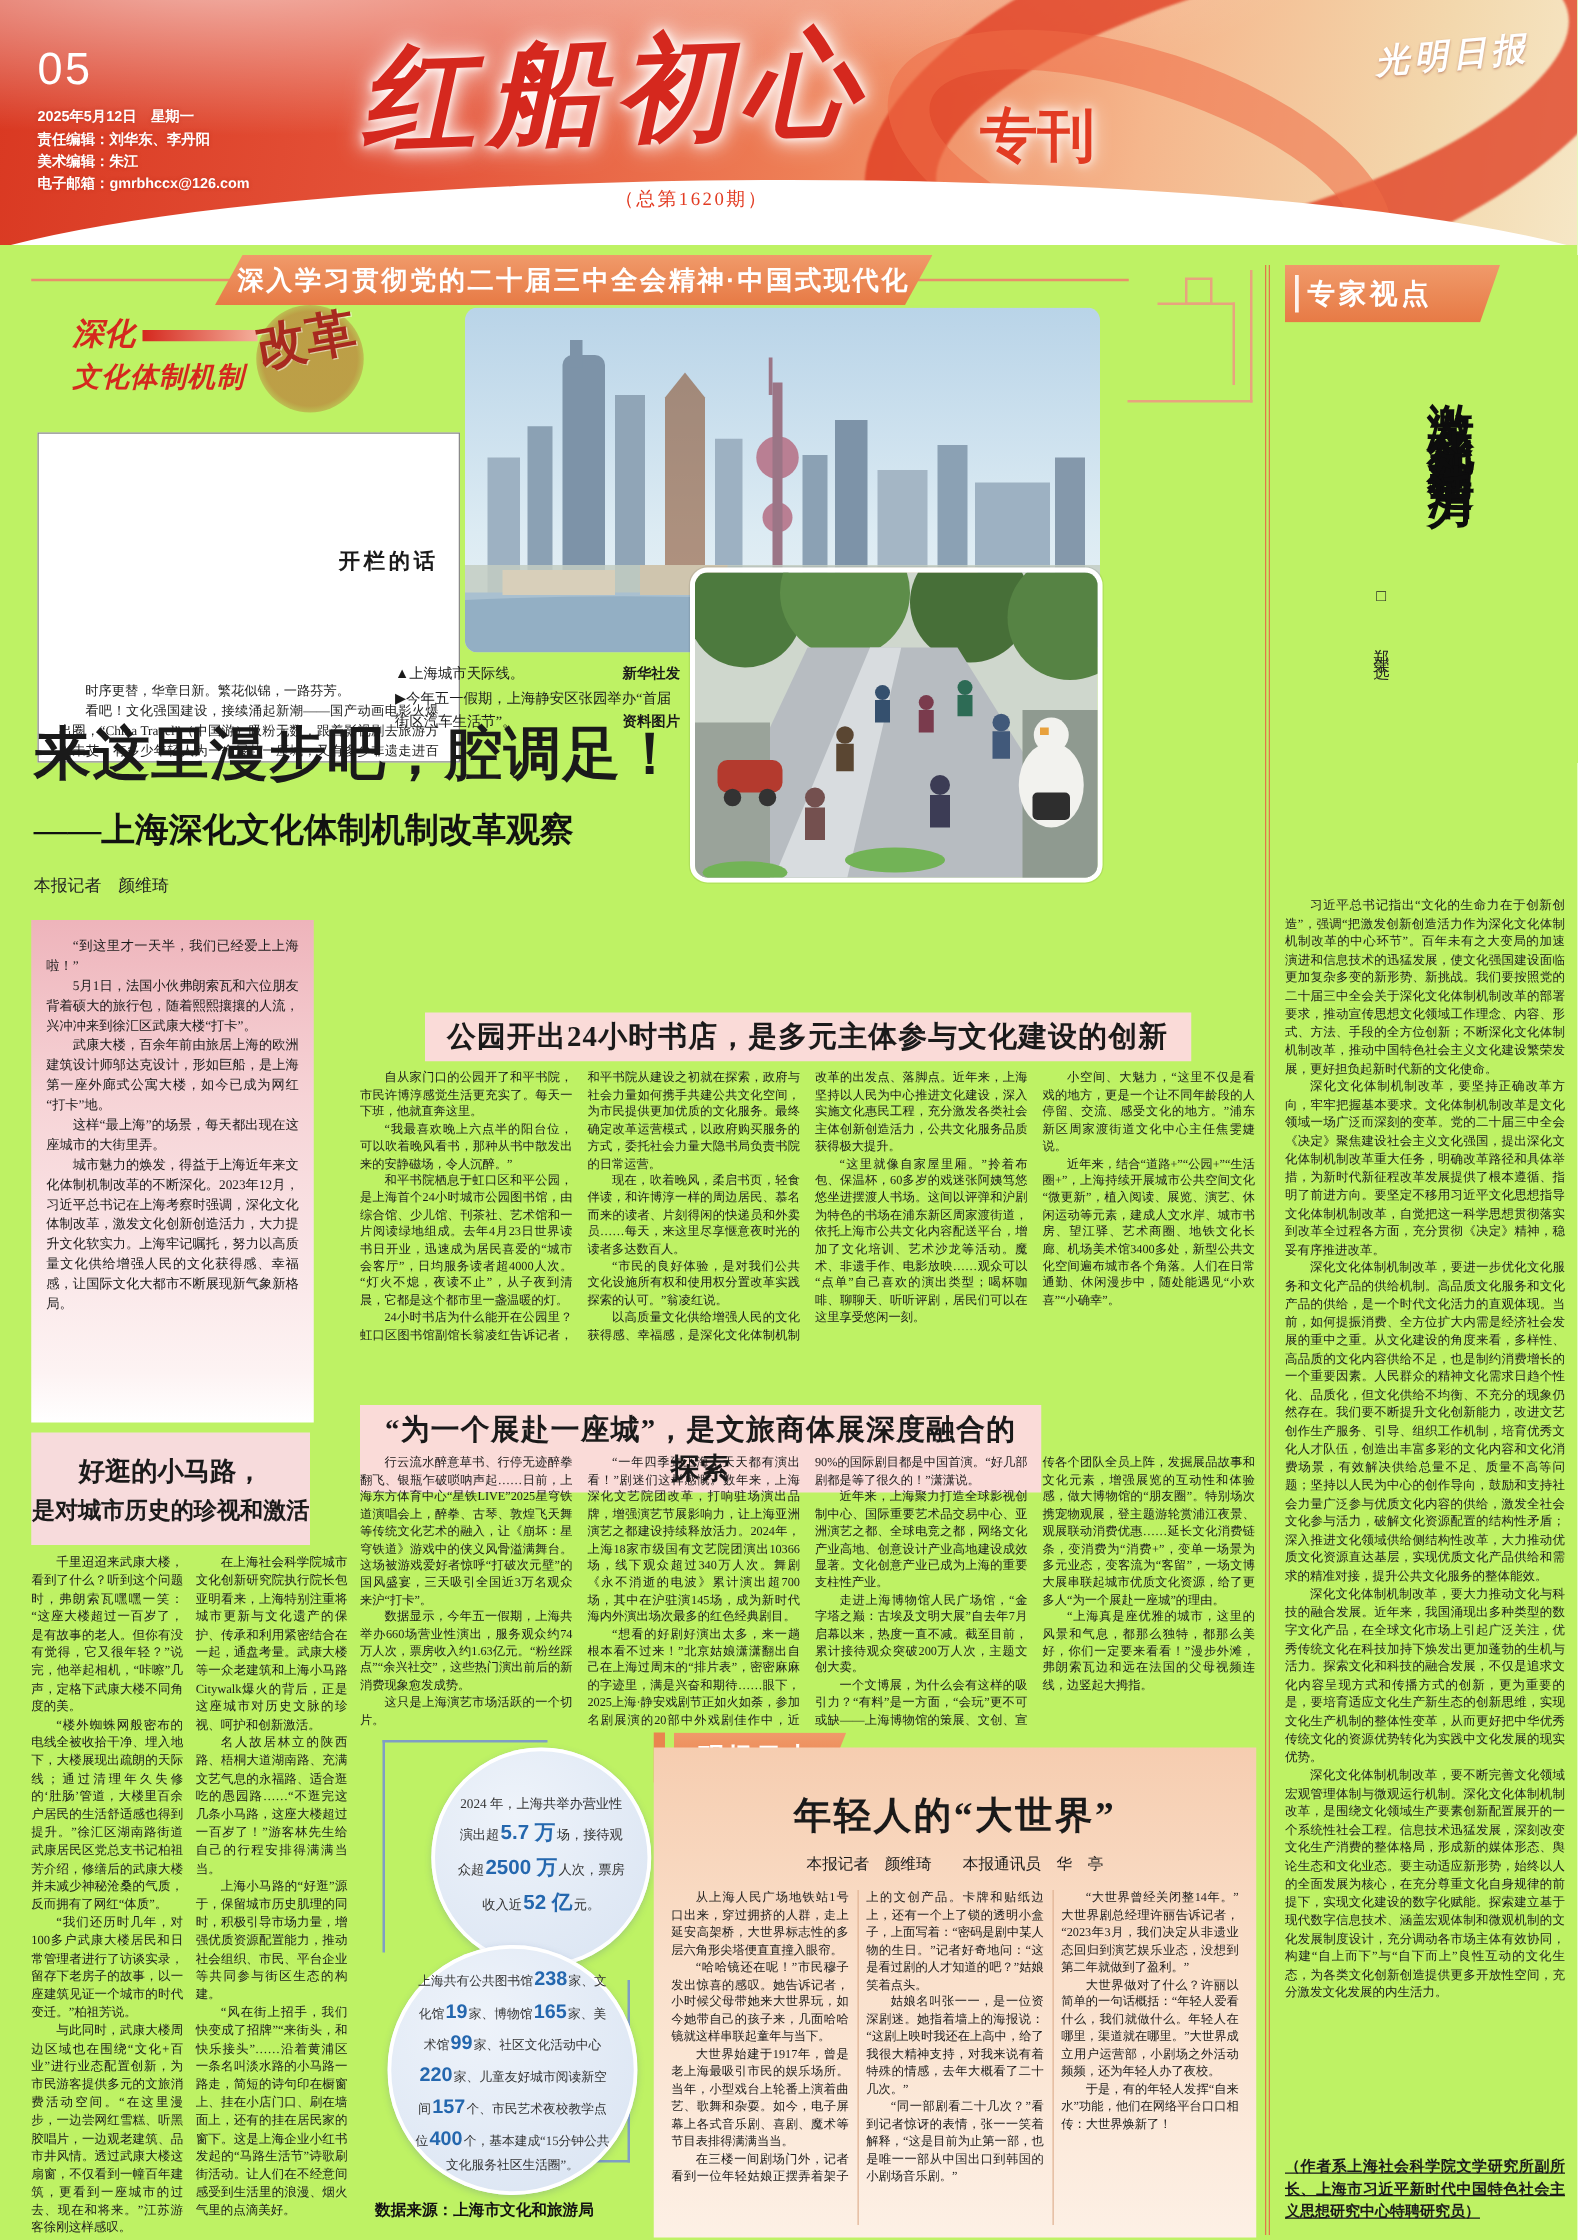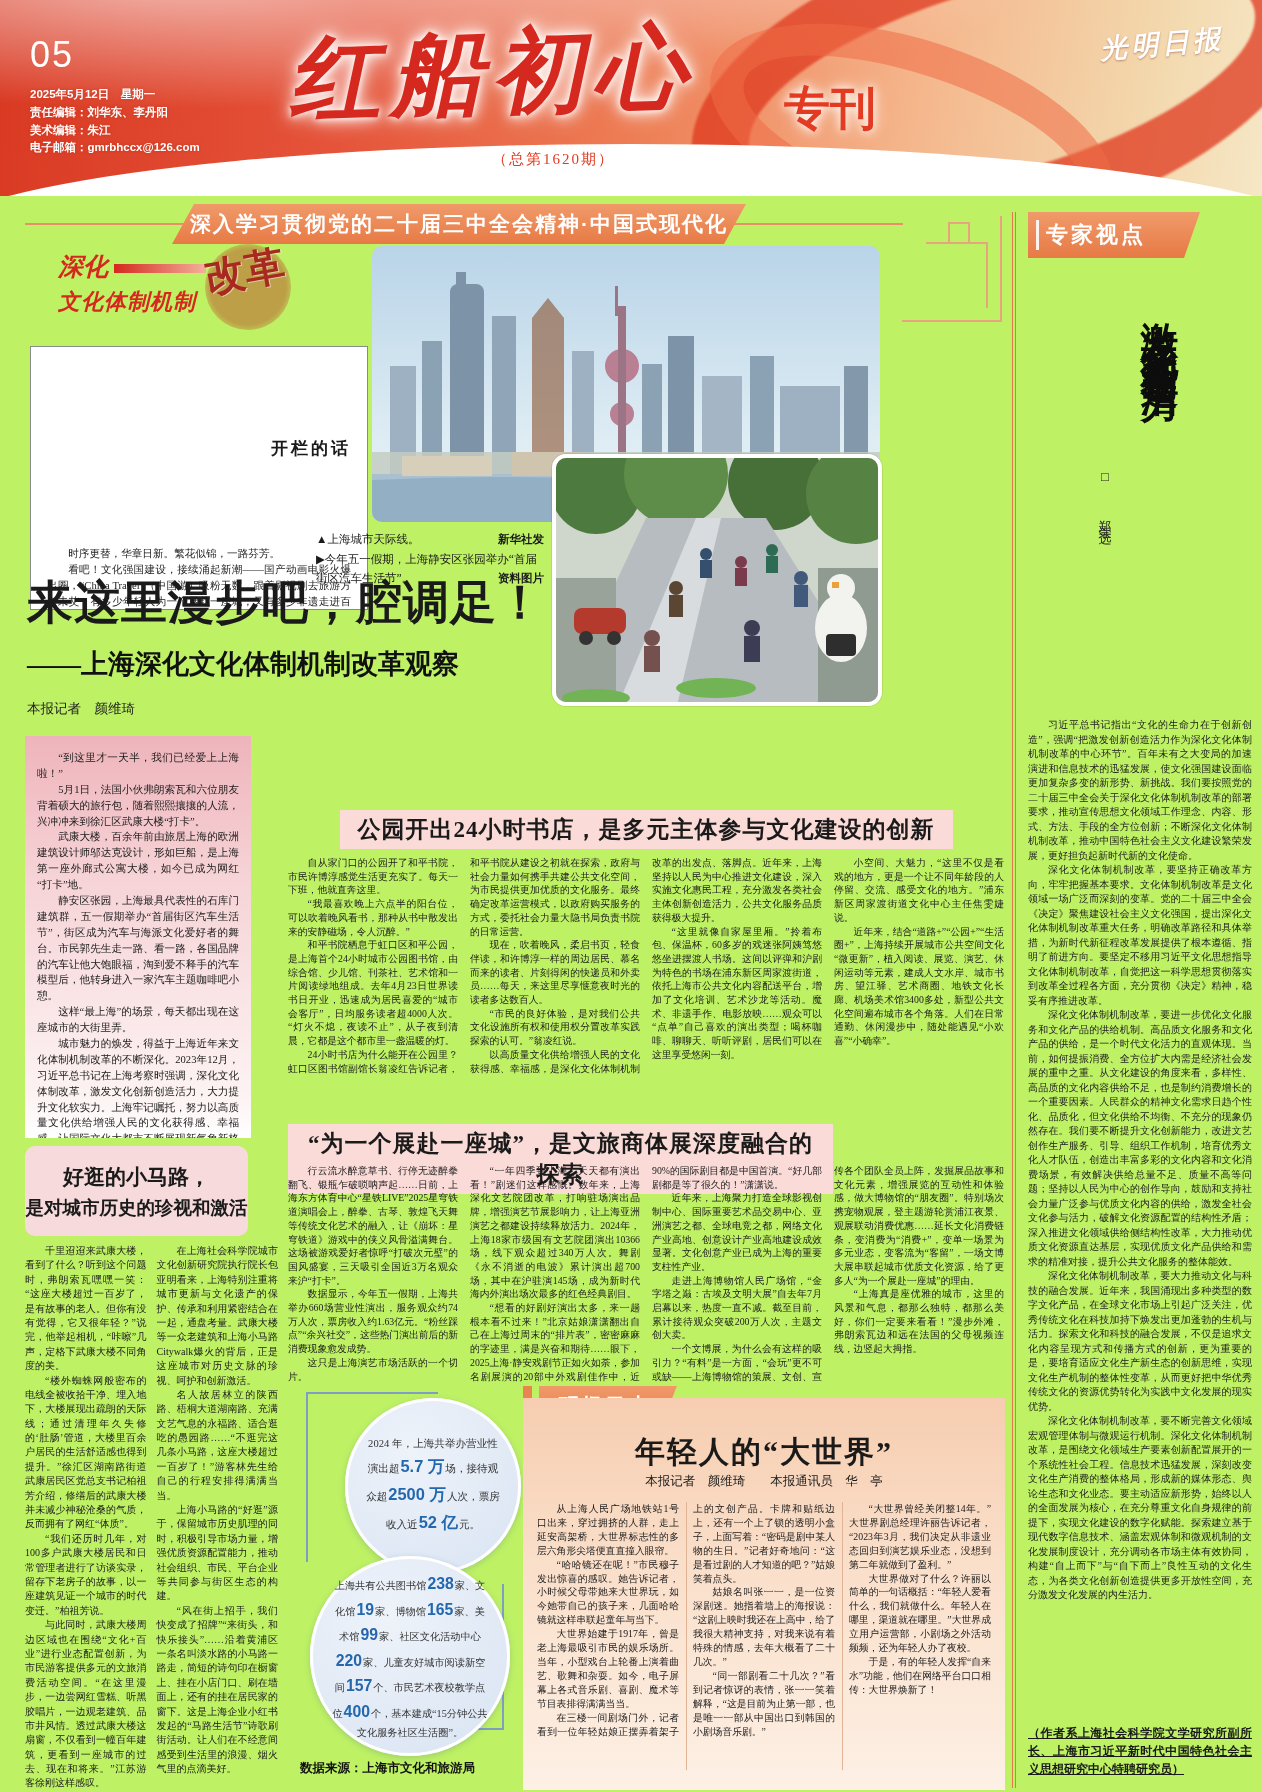--- a/index.html
+++ b/index.html
@@ -83,21 +83,21 @@
   .main-byline{position:absolute;left:27px;top:700px;font-size:13.5px;color:#222;}
 
   
   .intro-panel{position:absolute;left:25px;top:736px;width:226px;height:402px;
     background:linear-gradient(180deg,#eeb4bb 0%,#f6d3d6 35%,#fdf3f3 90%,#fff 100%);
     padding:14px 12px;overflow:hidden;}
   .intro-panel p{margin:0;font-size:10.6px;line-height:1.5;text-align:justify;text-indent:2em;}
 
   
   .xml-head{position:absolute;left:25px;top:1146px;width:223px;height:90px;background:#f7dbdc;
-    display:flex;flex-direction:column;align-items:center;justify-content:center;gap:4px;border-radius:10px;}
+    display:flex;flex-direction:column;align-items:center;justify-content:center;gap:4px;}
   .xml-head .h1{font-size:21px;font-weight:900;}
   .xml-head .h2{font-size:18.5px;font-weight:900;}
   .xml-body{position:absolute;left:25px;top:1244px;width:253px;height:548px;overflow:hidden;
     column-count:2;column-gap:10px;}
   .xml-body p{margin:0;font-size:10px;line-height:1.44;text-align:justify;text-indent:2em;}
 
   
   .secA-headwrap{position:absolute;left:288px;top:810px;width:716px;text-align:center;}
   .secB-headwrap{position:absolute;left:288px;top:1124px;width:545px;text-align:center;}
   .sec-head{display:inline-block;background:#fadbd8;padding:4px 18px;font-size:23px;font-weight:900;
@@ -126,21 +126,21 @@
   
   .scene-badge{position:absolute;left:523px;top:1350px;height:40px;display:flex;align-items:stretch;gap:7px;margin-top:36px;}
   .scene-badge .bar{width:9px;background:#e9854f;}
   .scene-badge .bx{background:linear-gradient(180deg,#f09a6a,#e77a45);color:#fff;font-weight:900;
     font-family:"Liberation Sans",sans-serif;font-size:21px;display:flex;align-items:center;
     padding:0 26px 0 20px;clip-path:polygon(0 0,100% 0,calc(100% - 16px) 100%,0 100%);letter-spacing:2px;}
   .scene-box{position:absolute;left:523px;top:1398px;width:482px;height:392px;
     background:linear-gradient(180deg,#f6cdb0 0%,#fae0cb 45%,#fdf0e5 100%);
     padding:10px 14px;overflow:hidden;}
   .scene-head{text-align:center;font-size:30px;font-weight:900;margin-top:24px;letter-spacing:2px;}
-  .scene-byline{text-align:center;font-size:12.5px;margin-top:0;}
+  .scene-byline{text-align:center;font-size:12.5px;margin-top:10px;}
   .scene-body{margin-top:12px;height:268px;overflow:hidden;column-count:3;column-gap:14px;
     column-rule:1px solid #dfb394;}
   .scene-body p{margin:0;font-size:9.8px;line-height:1.42;text-align:justify;text-indent:2em;}
 
   
   .divider-v{position:absolute;left:1012px;top:212px;height:1576px;width:0;border-left:4px double #e0784a;}
   .expert{position:absolute;left:1028px;top:212px;width:224px;height:1578px;overflow:hidden;}
   .expert-badge{width:172px;height:46px;background:linear-gradient(180deg,#f09a6a,#e77a45);
     clip-path:polygon(0 0,100% 0,calc(100% - 16px) 100%,0 100%);color:#fff;font-weight:900;
     font-family:"Liberation Sans",sans-serif;font-size:22px;display:flex;align-items:center;
@@ -281,21 +281,20 @@
   </div>
 
   <div class="main-headline" data-name="main-headline">来这里漫步吧，腔调足！</div>
   <div class="main-subhead" data-name="main-subhead">——上海深化文化体制机制改革观察</div>
   <div class="main-byline" data-name="main-byline">本报记者　颜维琦</div>
 
   <div class="intro-panel" data-name="article-intro-panel">
       <p>“到这里才一天半，我们已经爱上上海啦！”</p>
       <p>5月1日，法国小伙弗朗索瓦和六位朋友背着硕大的旅行包，随着熙熙攘攘的人流，兴冲冲来到徐汇区武康大楼“打卡”。</p>
       <p>武康大楼，百余年前由旅居上海的欧洲建筑设计师邬达克设计，形如巨船，是上海第一座外廊式公寓大楼，如今已成为网红“打卡”地。</p>
-      <p>静安区张园，上海最具代表性的石库门建筑群，五一假期举办“首届街区汽车生活节”，街区成为汽车与海派文化爱好者的舞台。市民郭先生走一路、看一路，各国品牌的汽车让他大饱眼福，淘到爱不释手的汽车模型后，他转身进入一家汽车主题咖啡吧小憩。</p>
       <p>这样“最上海”的场景，每天都出现在这座城市的大街里弄。</p>
       <p>城市魅力的焕发，得益于上海近年来文化体制机制改革的不断深化。2023年12月，习近平总书记在上海考察时强调，深化文化体制改革，激发文化创新创造活力，大力提升文化软实力。上海牢记嘱托，努力以高质量文化供给增强人民的文化获得感、幸福感，让国际文化大都市不断展现新气象新格局。</p>
     </div>
 
   <div class="xml-head" data-name="subsection-headline-xiaomalu">
     <div class="h1" data-name="xiaomalu-headline-line1">好逛的小马路，</div>
     <div class="h2" data-name="xiaomalu-headline-line2">是对城市历史的珍视和激活</div>
   </div>
   <div class="xml-body" data-name="xiaomalu-body">
       <p>千里迢迢来武康大楼，看到了什么？听到这个问题时，弗朗索瓦嘿嘿一笑：“这座大楼超过一百岁了，是有故事的老人。但你有没有觉得，它又很年轻？”说完，他举起相机，“咔嚓”几声，定格下武康大楼不同角度的美。</p>

